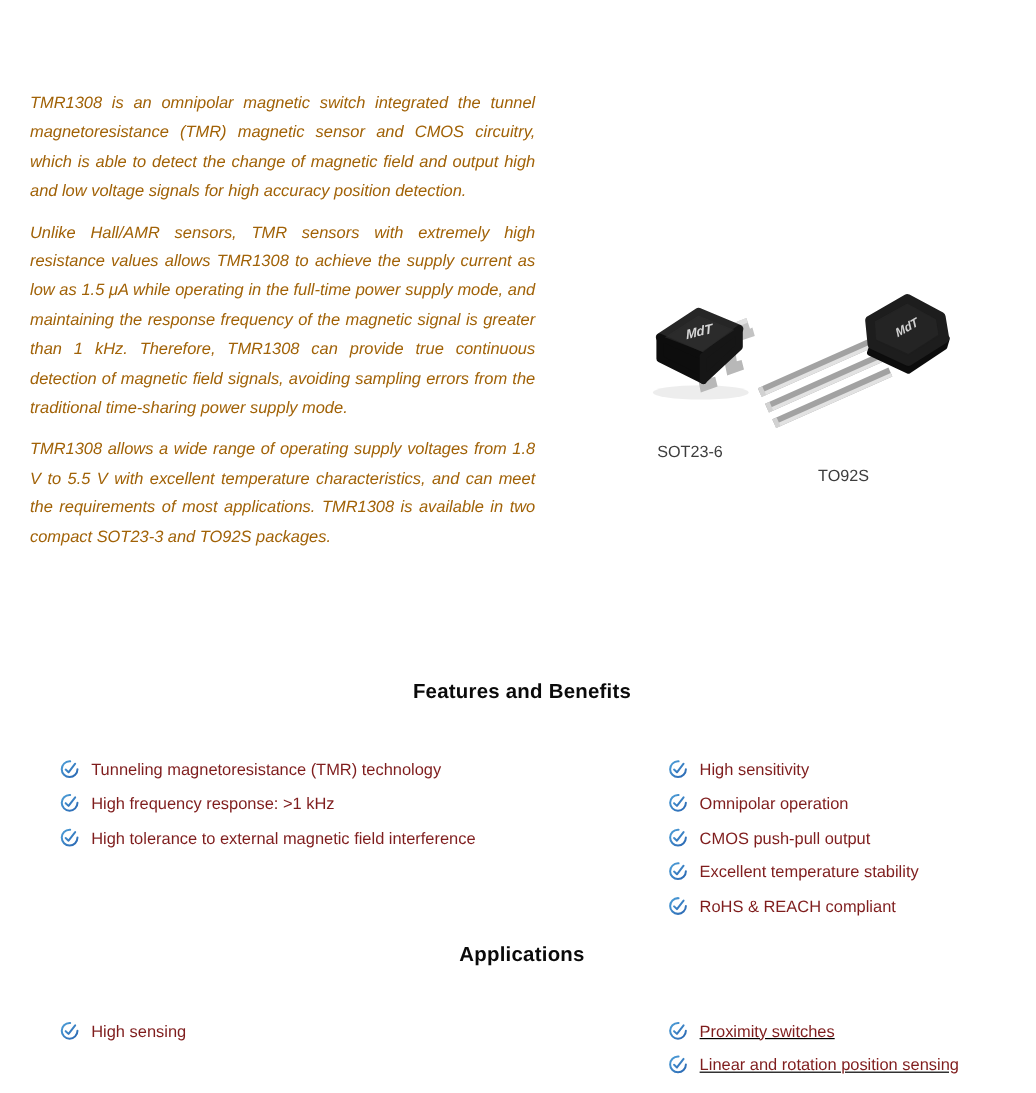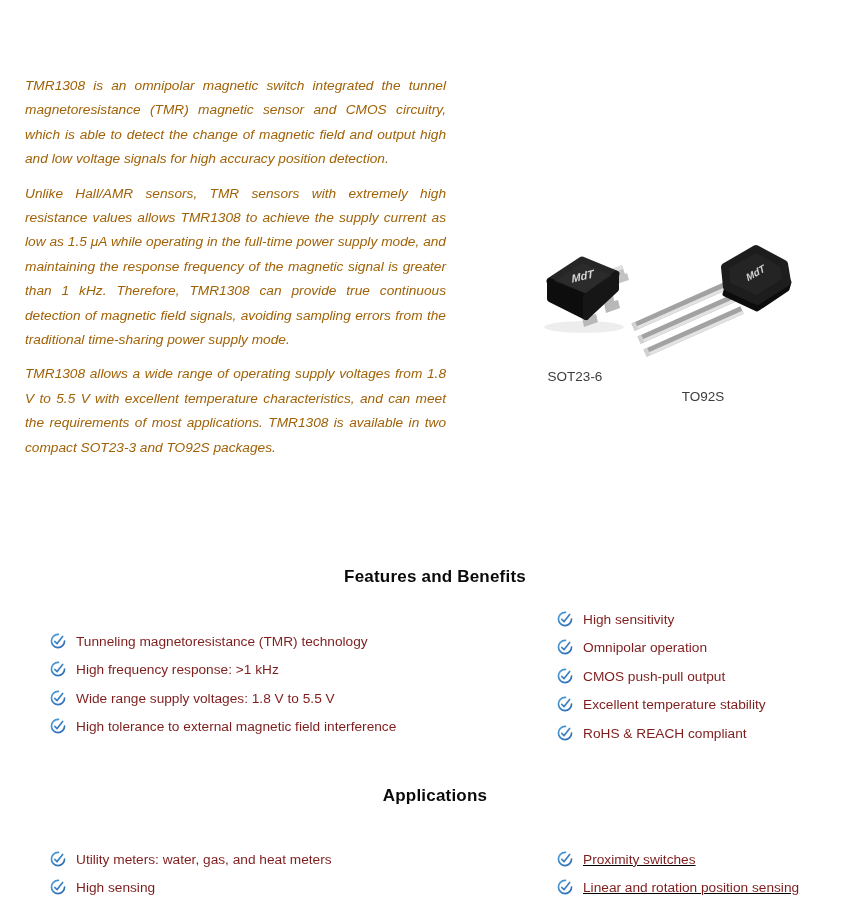--- a/index.html
+++ b/index.html
@@ -18,21 +18,21 @@
 
   .pkg{position:absolute;}
   #pkg-sot23{left:528px;top:243px;}
   #pkg-to92s{left:626px;top:236px;}
   .pkg-label{position:absolute;font-size:13.5px;color:#3d3d3d;text-align:center;}
   #lbl-sot23{left:520px;top:369px;width:110px;}
   #lbl-to92s{left:633px;top:369px;width:140px;margin-top:20px;}
 
   .item-list{position:absolute;list-style:none;margin:0;padding:0;}
   #features-left{left:50px;top:620px;width:440px;}
-  #features-right{left:557px;top:598px;width:306px;}
+  #features-right{left:557px;top:620px;width:306px;}
   #apps-left{left:50px;top:838px;width:440px;}
   #apps-right{left:557px;top:838px;width:306px;text-decoration:underline;}
   .item-list li{display:flex;align-items:flex-end;gap:10px;height:28.5px;
                 font-size:13.7px;color:#7f1d1d;white-space:nowrap;}
   .check{width:16px;height:16px;flex:0 0 16px;color:#3079c5;}
 </style>
 </head>
 <body>
 
 <svg width="0" height="0" style="position:absolute" aria-hidden="true">
@@ -117,26 +117,20 @@
     <li>
       <svg class="check">
           <use href="#check-sym"></use>
         </svg>
       <span>High frequency response: &gt;1 kHz</span>
     </li>
     <li>
       <svg class="check">
           <use href="#check-sym"></use>
         </svg>
-      <span>Wide range supply voltages: 1.8 V to 5.5 V</span>
-    </li>
-    <li>
-      <svg class="check">
-          <use href="#check-sym"></use>
-        </svg>
       <span>High tolerance to external magnetic field interference</span>
     </li>
   </ul>
 
   <ul class="item-list" id="features-right">
     <li>
       <svg class="check">
           <use href="#check-sym"></use>
         </svg>
       <span>High sensitivity</span>
@@ -167,26 +161,20 @@
     </li>
   </ul>
 
   <h2 class="heading" id="h-apps">Applications</h2>
 
   <ul class="item-list" id="apps-left">
     <li>
       <svg class="check">
           <use href="#check-sym"></use>
         </svg>
-      <span>Utility meters: water, gas, and heat meters</span>
-    </li>
-    <li>
-      <svg class="check">
-          <use href="#check-sym"></use>
-        </svg>
       <span>High sensing</span>
     </li>
   </ul>
 
   <ul class="item-list" id="apps-right">
     <li>
       <svg class="check">
           <use href="#check-sym"></use>
         </svg>
       <span>Proximity switches</span>

